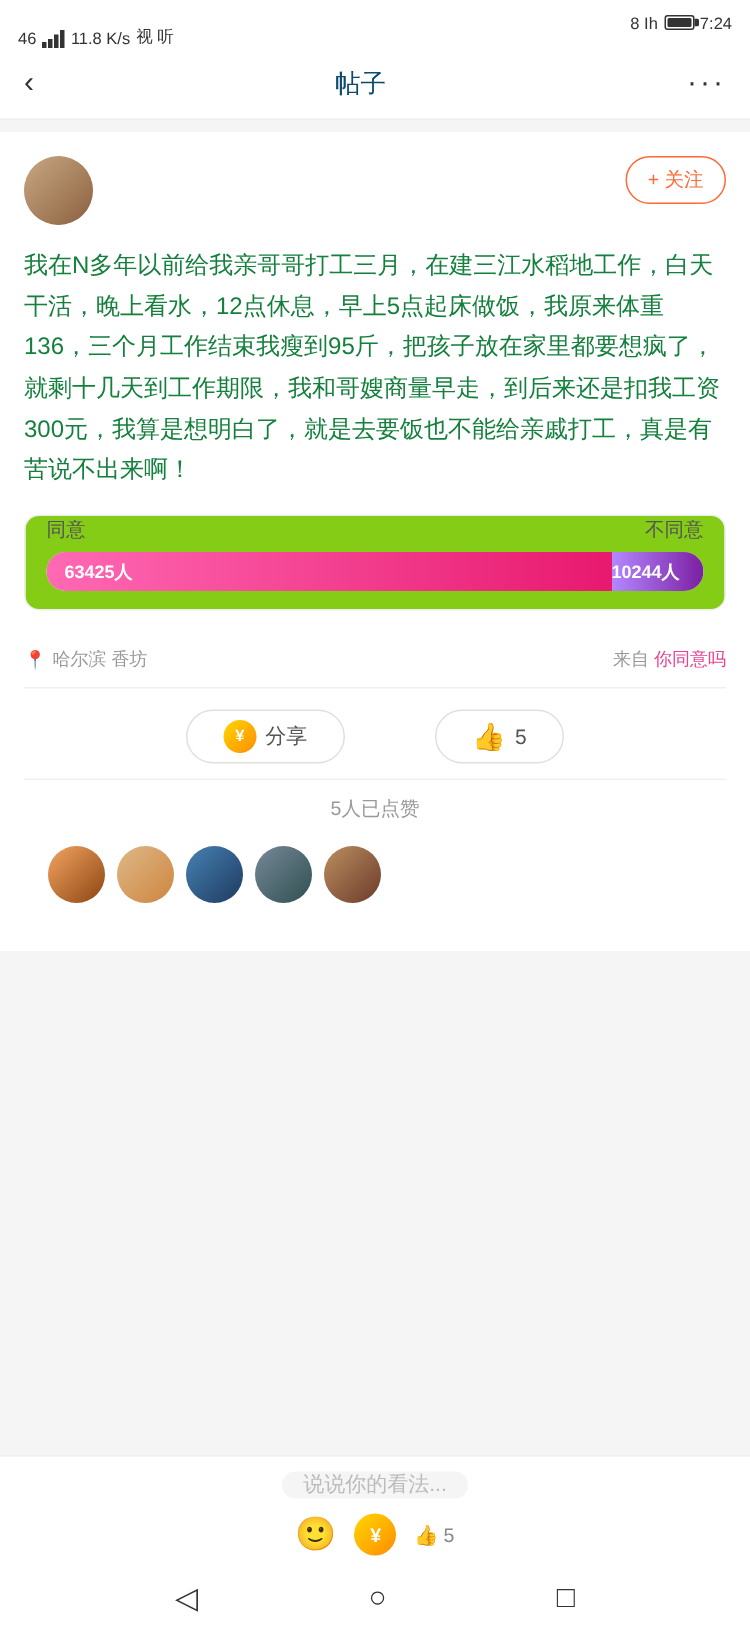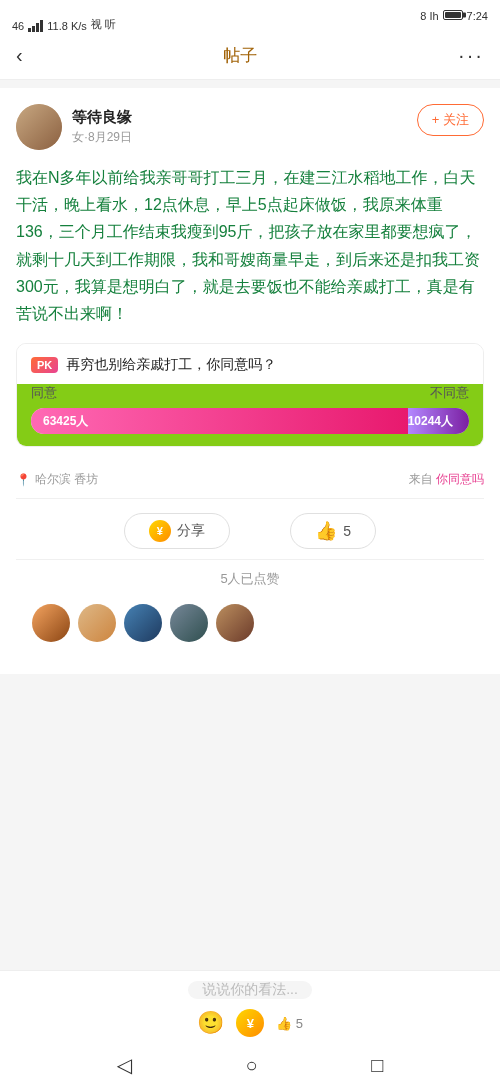--- a/index.html
+++ b/index.html
@@ -40,21 +40,21 @@
     .top-nav {
       height: 48px;
       background: #fff;
       display: flex;
       align-items: center;
       justify-content: space-between;
       padding: 0 16px;
       border-bottom: 1px solid #eee;
     }
     .nav-back { font-size: 20px; color: #333; cursor: pointer; }
-    .nav-title { font-size: 17px; font-weight: 500; color: #a16207; }
+    .nav-title { font-size: 17px; font-weight: 500; color: #0c4a6e; }
     .nav-more { font-size: 20px; color: #333; cursor: pointer; letter-spacing: 2px; }
 
     
     .main-content {
       background: #fff;
       margin-top: 8px;
       padding: 16px;
     }
 
     
@@ -323,35 +323,27 @@
 
 <div class="scroll-area">
 
   <div class="main-content">
 
     <div class="user-header">
       <div class="user-info">
         <div class="avatar">
           <div class="avatar-img"></div>
         </div>
-        <div class="user-meta">
-          <span class="user-name">等待良缘</span>
-          <span class="user-sub">女·8月29日</span>
-        </div>
       </div>
       <button class="follow-btn">+ 关注</button>
     </div>
 
     <div class="post-text">我在N多年以前给我亲哥哥打工三月，在建三江水稻地工作，白天干活，晚上看水，12点休息，早上5点起床做饭，我原来体重136，三个月工作结束我瘦到95斤，把孩子放在家里都要想疯了，就剩十几天到工作期限，我和哥嫂商量早走，到后来还是扣我工资300元，我算是想明白了，就是去要饭也不能给亲戚打工，真是有苦说不出来啊！</div>
 
     <div class="poll-card">
-      <div class="poll-header">
-        <span class="poll-pk-badge">PK</span>
-        <span class="poll-title">再穷也别给亲戚打工，你同意吗？</span>
-      </div>
       <div class="poll-bar-container">
         <div class="poll-labels">
           <span>同意</span>
           <span>不同意</span>
         </div>
         <div class="bar-full-row">
           <div class="segment-agree" style="width:86%">
             <span class="poll-count-agree">63425人</span>
           </div>
           <div class="segment-disagree">

